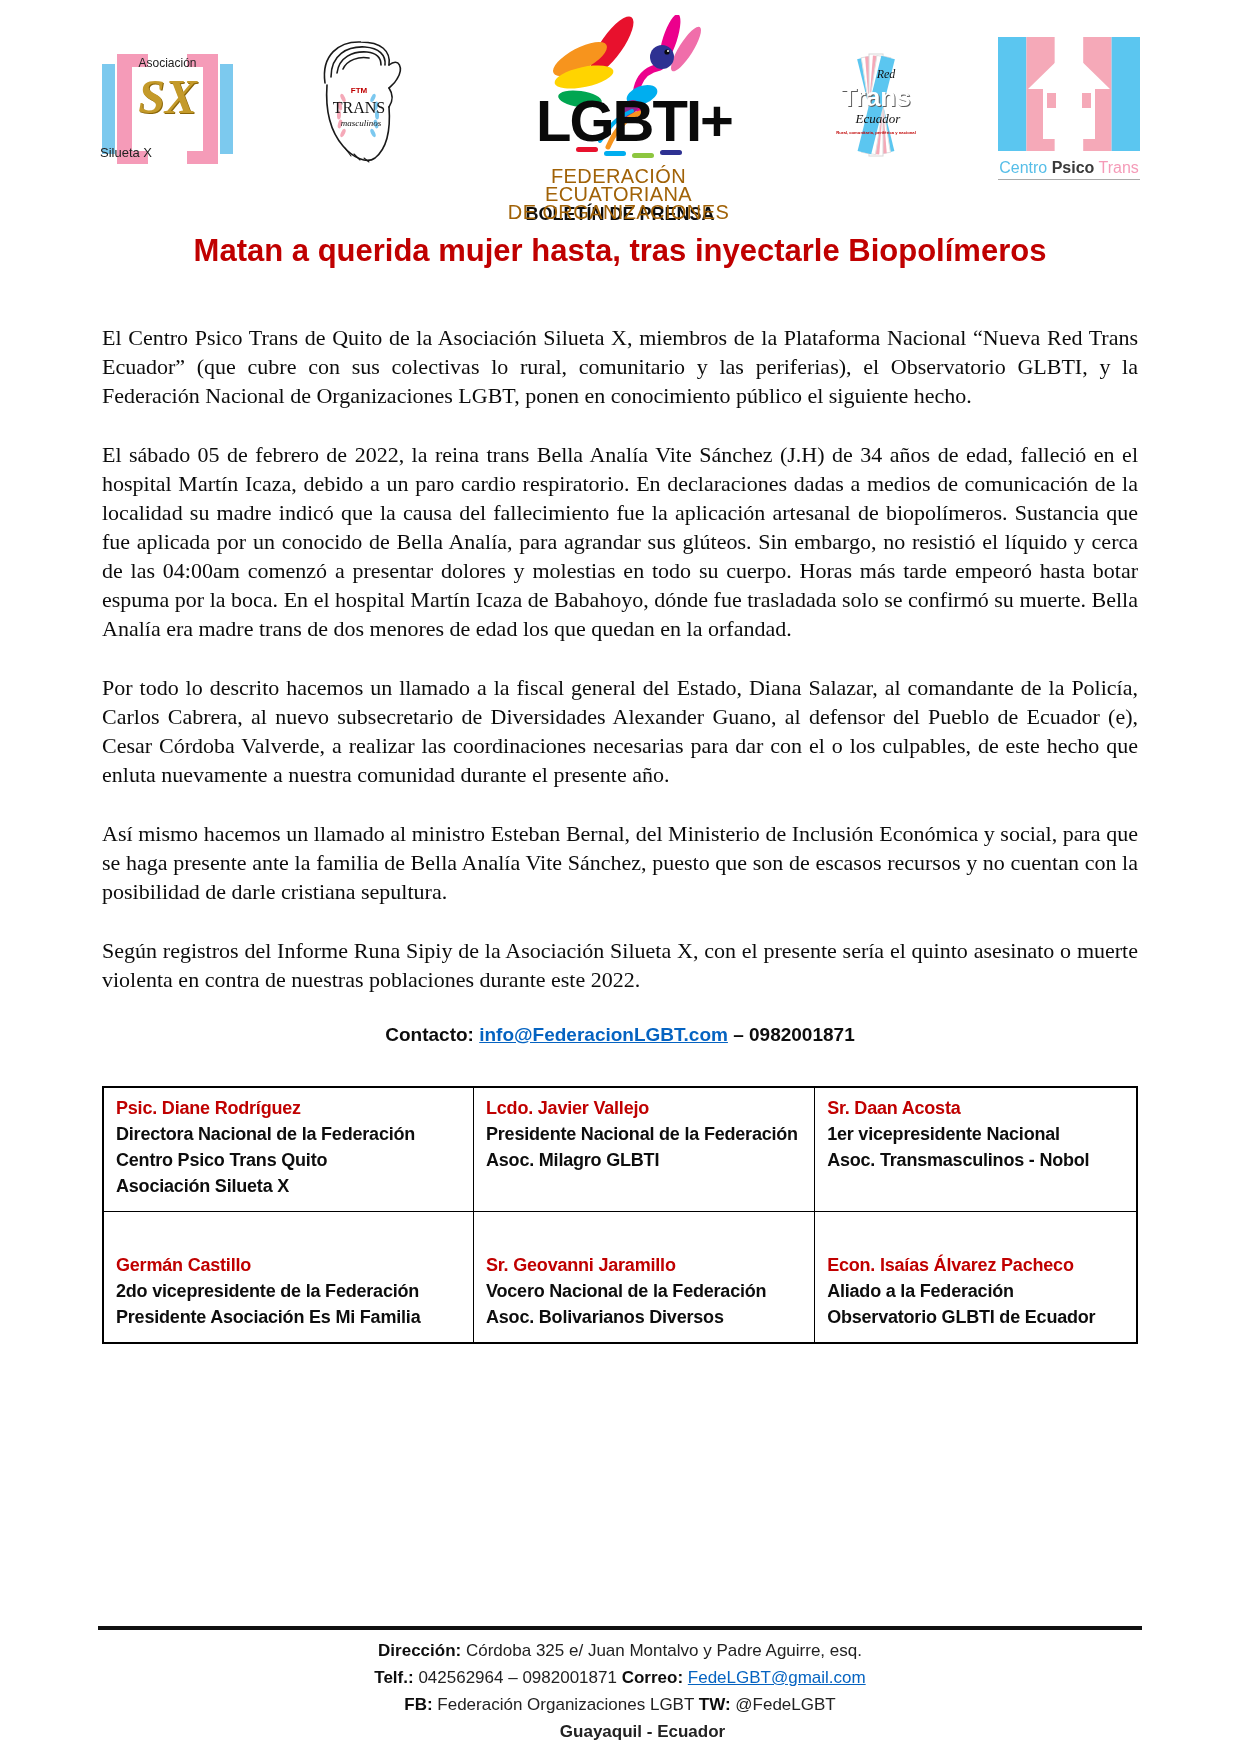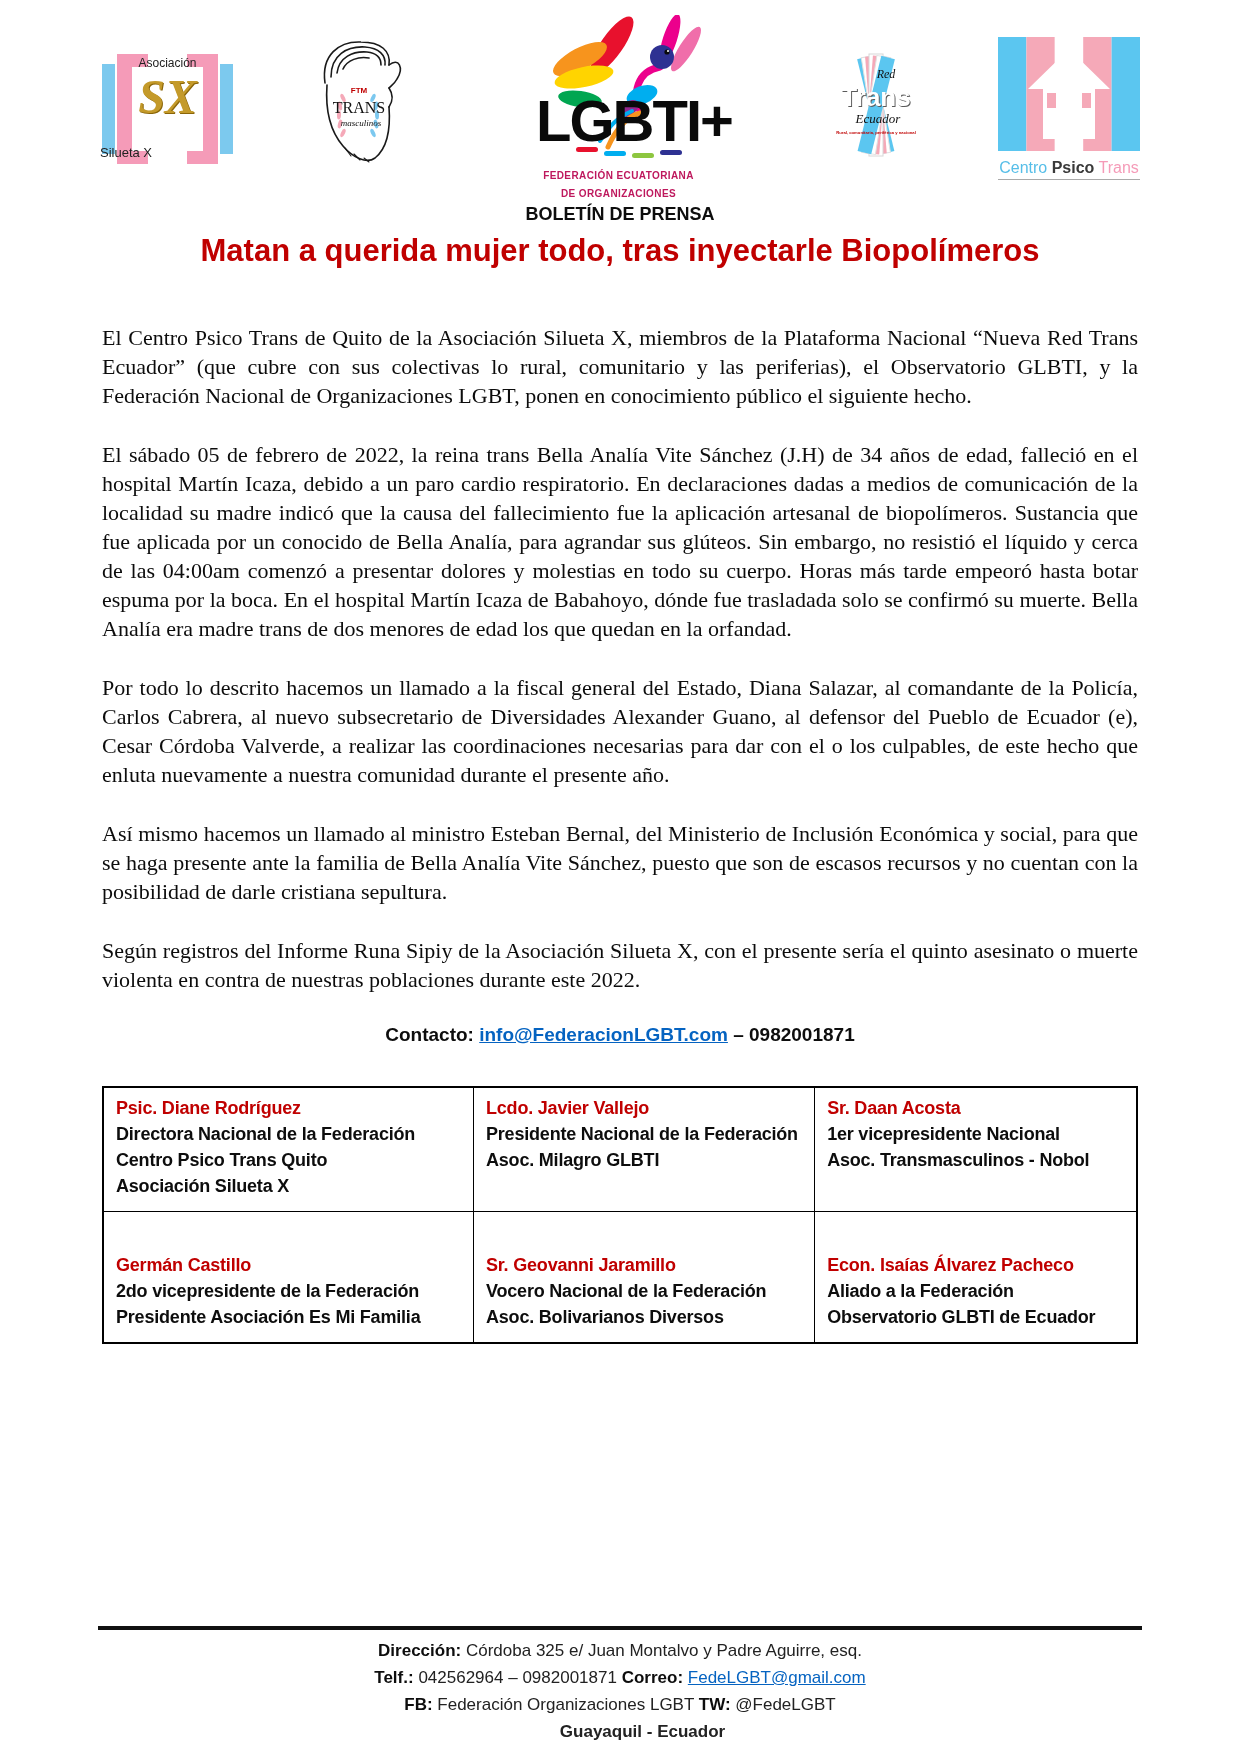--- a/index.html
+++ b/index.html
@@ -24,21 +24,21 @@
   .sx .arm{position:absolute;width:31px;height:13px;background:#F59BB8;}
   .sx .arm.tl{left:17px;top:7px;} .sx .arm.bl{left:17px;top:104px;}
   .sx .arm.tr{right:17px;top:7px;} .sx .arm.br2{right:17px;top:104px;}
   .sx .t-top{position:absolute;top:9px;left:0;right:0;text-align:center;font-size:12px;color:#222;}
   .sx .t-mid{position:absolute;top:22px;left:0;right:0;text-align:center;
     font-family:"Liberation Serif",serif;font-style:italic;font-weight:700;font-size:48px;
     color:#C49A2A;text-shadow:1px 1px 0 #8a6508;}
   .sx .t-bot{position:absolute;bottom:9px;left:0;right:0;text-align:left;font-size:13px;color:#222;}
   
   .fed{width:270px;height:186px;text-align:center;}
-  .fed .fed-l1,.fed .fed-l2{font-weight:700;font-size:10px;letter-spacing:.4px;color:#be185d;line-height:18px;}
+  .fed .fed-l1,.fed .fed-l2{font-weight:400;font-size:20px;letter-spacing:.4px;color:#a16207;line-height:18px;}
   
   .cpt-caption{margin-top:4px;text-align:center;font-size:16px;border-bottom:1px solid #aaa;padding-bottom:2px;white-space:nowrap;}
   .cpt-caption .c1{color:#56BEE8;} .cpt-caption .c2{color:#3a3a3a;font-weight:600;} .cpt-caption .c3{color:#F59BB8;}
   
   .press-label{margin-top:6px;text-align:center;font-weight:700;font-size:18px;color:#0d0d0d;}
   .main-title{margin-top:4px;text-align:center;font-weight:700;font-size:31px;line-height:44px;color:#C00000;}
   
   .body-copy{padding:0 102px;margin-top:50px;}
   .body-copy p{
     margin:0 0 30px 0;text-align:justify;
@@ -194,21 +194,21 @@
       <div class="cpt-caption">
         <span class="c1">Centro</span>
         <span class="c2">Psico</span>
         <span class="c3">Trans</span>
       </div>
     </div>
   </div>
 
   <div class="press-label">BOLETÍN DE PRENSA</div>
   <div class="main-title">
-    <div>Matan a querida mujer todo, tras inyectarle Biopolímeros</div>
+    <div>Matan a querida mujer hasta, tras inyectarle Biopolímeros</div>
   </div>
 
   <div class="body-copy">
     <p>El Centro Psico Trans de Quito de la Asociación Silueta X, miembros de la Plataforma Nacional “Nueva Red Trans Ecuador” (que cubre con sus colectivas lo rural, comunitario y las periferias), el Observatorio GLBTI, y la Federación Nacional de Organizaciones LGBT, ponen en conocimiento público el siguiente hecho.</p>
     <p>El sábado 05 de febrero de 2022, la reina trans Bella Analía Vite Sánchez (J.H) de 34 años de edad, falleció en el hospital Martín Icaza, debido a un paro cardio respiratorio. En declaraciones dadas a medios de comunicación de la localidad su madre indicó que la causa del fallecimiento fue la aplicación artesanal de biopolímeros. Sustancia que fue aplicada por un conocido de Bella Analía, para agrandar sus glúteos. Sin embargo, no resistió el líquido y cerca de las 04:00am comenzó a presentar dolores y molestias en todo su cuerpo. Horas más tarde empeoró hasta botar espuma por la boca. En el hospital Martín Icaza de Babahoyo, dónde fue trasladada solo se confirmó su muerte. Bella Analía era madre trans de dos menores de edad los que quedan en la orfandad.</p>
     <p>Por todo lo descrito hacemos un llamado a la fiscal general del Estado, Diana Salazar, al comandante de la Policía, Carlos Cabrera, al nuevo subsecretario de Diversidades Alexander Guano, al defensor del Pueblo de Ecuador (e), Cesar Córdoba Valverde, a realizar las coordinaciones necesarias para dar con el o los culpables, de este hecho que enluta nuevamente a nuestra comunidad durante el presente año.</p>
     <p>Así mismo hacemos un llamado al ministro Esteban Bernal, del Ministerio de Inclusión Económica y social, para que se haga presente ante la familia de Bella Analía Vite Sánchez, puesto que son de escasos recursos y no cuentan con la posibilidad de darle cristiana sepultura.</p>
     <p>Según registros del Informe Runa Sipiy de la Asociación Silueta X, con el presente sería el quinto asesinato o muerte violenta en contra de nuestras poblaciones durante este 2022.</p>
   </div>
 

